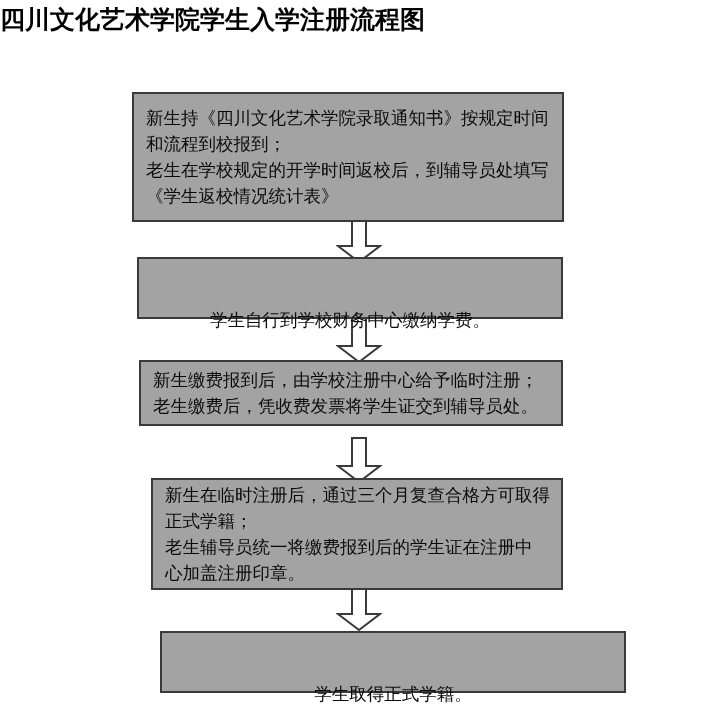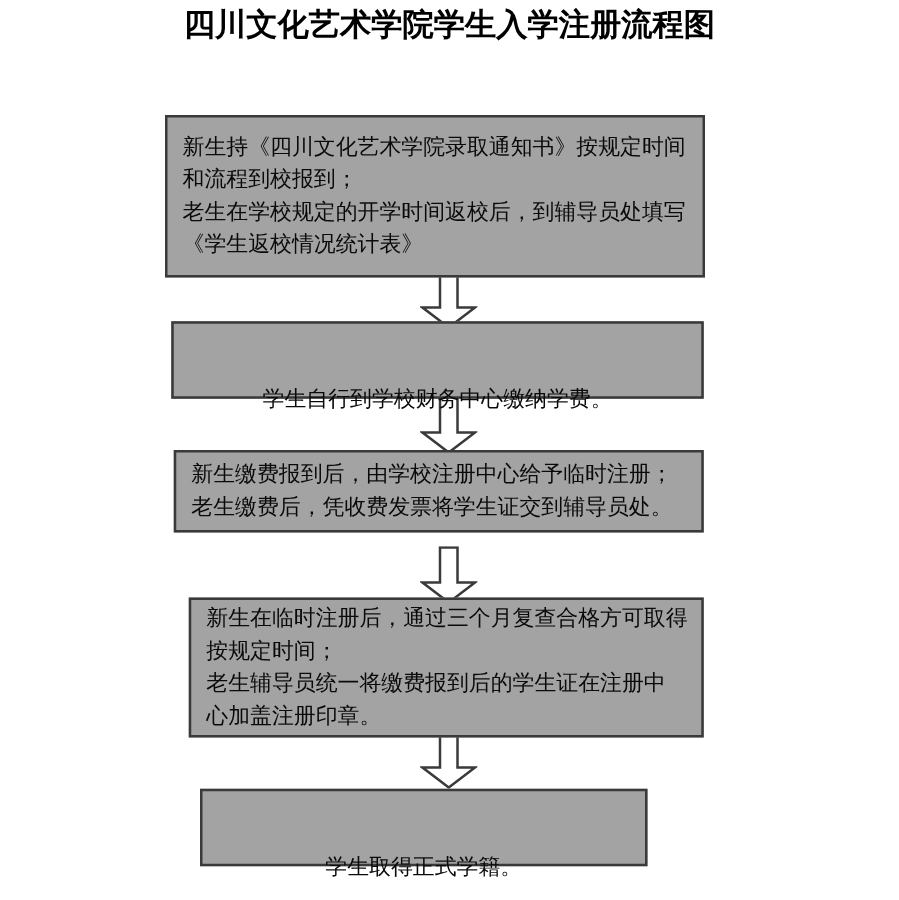--- a/index.html
+++ b/index.html
@@ -21,21 +21,21 @@
     height: 720px;
     background: #ffffff;
   }
 
   
   .chart-title {
     position: absolute;
     left: 0;
     top: 4px;
     width: 719px;
-    text-align: center;
+    text-align: left;
     font-size: 25px;
     font-weight: bold;
     letter-spacing: 0px;
     line-height: 32px;
     color: #000000;
     white-space: nowrap;
   }
 
   
   .node {
@@ -65,21 +65,21 @@
   }
   .node-text.left {
     text-align: left;
   }
 
   
   #node-1 { left: 132px; top: 92px;  width: 432px; height: 130px; }
   #node-2 { left: 137px; top: 257px; width: 426px; height: 62px;  }
   #node-3 { left: 139px; top: 360px; width: 424px; height: 66px;  }
   #node-4 { left: 151px; top: 478px; width: 412px; height: 112px; }
-  #node-5 { left: 160px; top: 631px; width: 358px; height: 62px;  }
+  #node-5 { left: 160px; top: 631px; width: 466px; height: 62px;  }
 
   
   .arrow {
     position: absolute;
     z-index: 1;
   }
   .arrow svg { display: block; }
 
   #arrow-1 { left: 336px; top: 217px; }
   #arrow-2 { left: 336px; top: 317px; }
@@ -122,21 +122,21 @@
   </div>
 
   <div class="arrow" id="arrow-3">
     <svg width="46" height="46" viewBox="0 0 46 46" xmlns="http://www.w3.org/2000/svg">
       <polygon points="16,1 30,1 30,29 44,29 23,45 2,29 16,29" fill="#ffffff" stroke="#3a3a3a" stroke-width="2" stroke-linejoin="miter"></polygon>
     </svg>
   </div>
 
   <div class="node" id="node-4">
     <div class="node-text left">新生在临时注册后，通过三个月复查合格方可取得
-按规定时间；
+正式学籍；
 老生辅导员统一将缴费报到后的学生证在注册中
 心加盖注册印章。</div>
   </div>
 
   <div class="arrow" id="arrow-4">
     <svg width="46" height="46" viewBox="0 0 46 46" xmlns="http://www.w3.org/2000/svg">
       <polygon points="16,1 30,1 30,29 44,29 23,45 2,29 16,29" fill="#ffffff" stroke="#3a3a3a" stroke-width="2" stroke-linejoin="miter"></polygon>
     </svg>
   </div>
 

